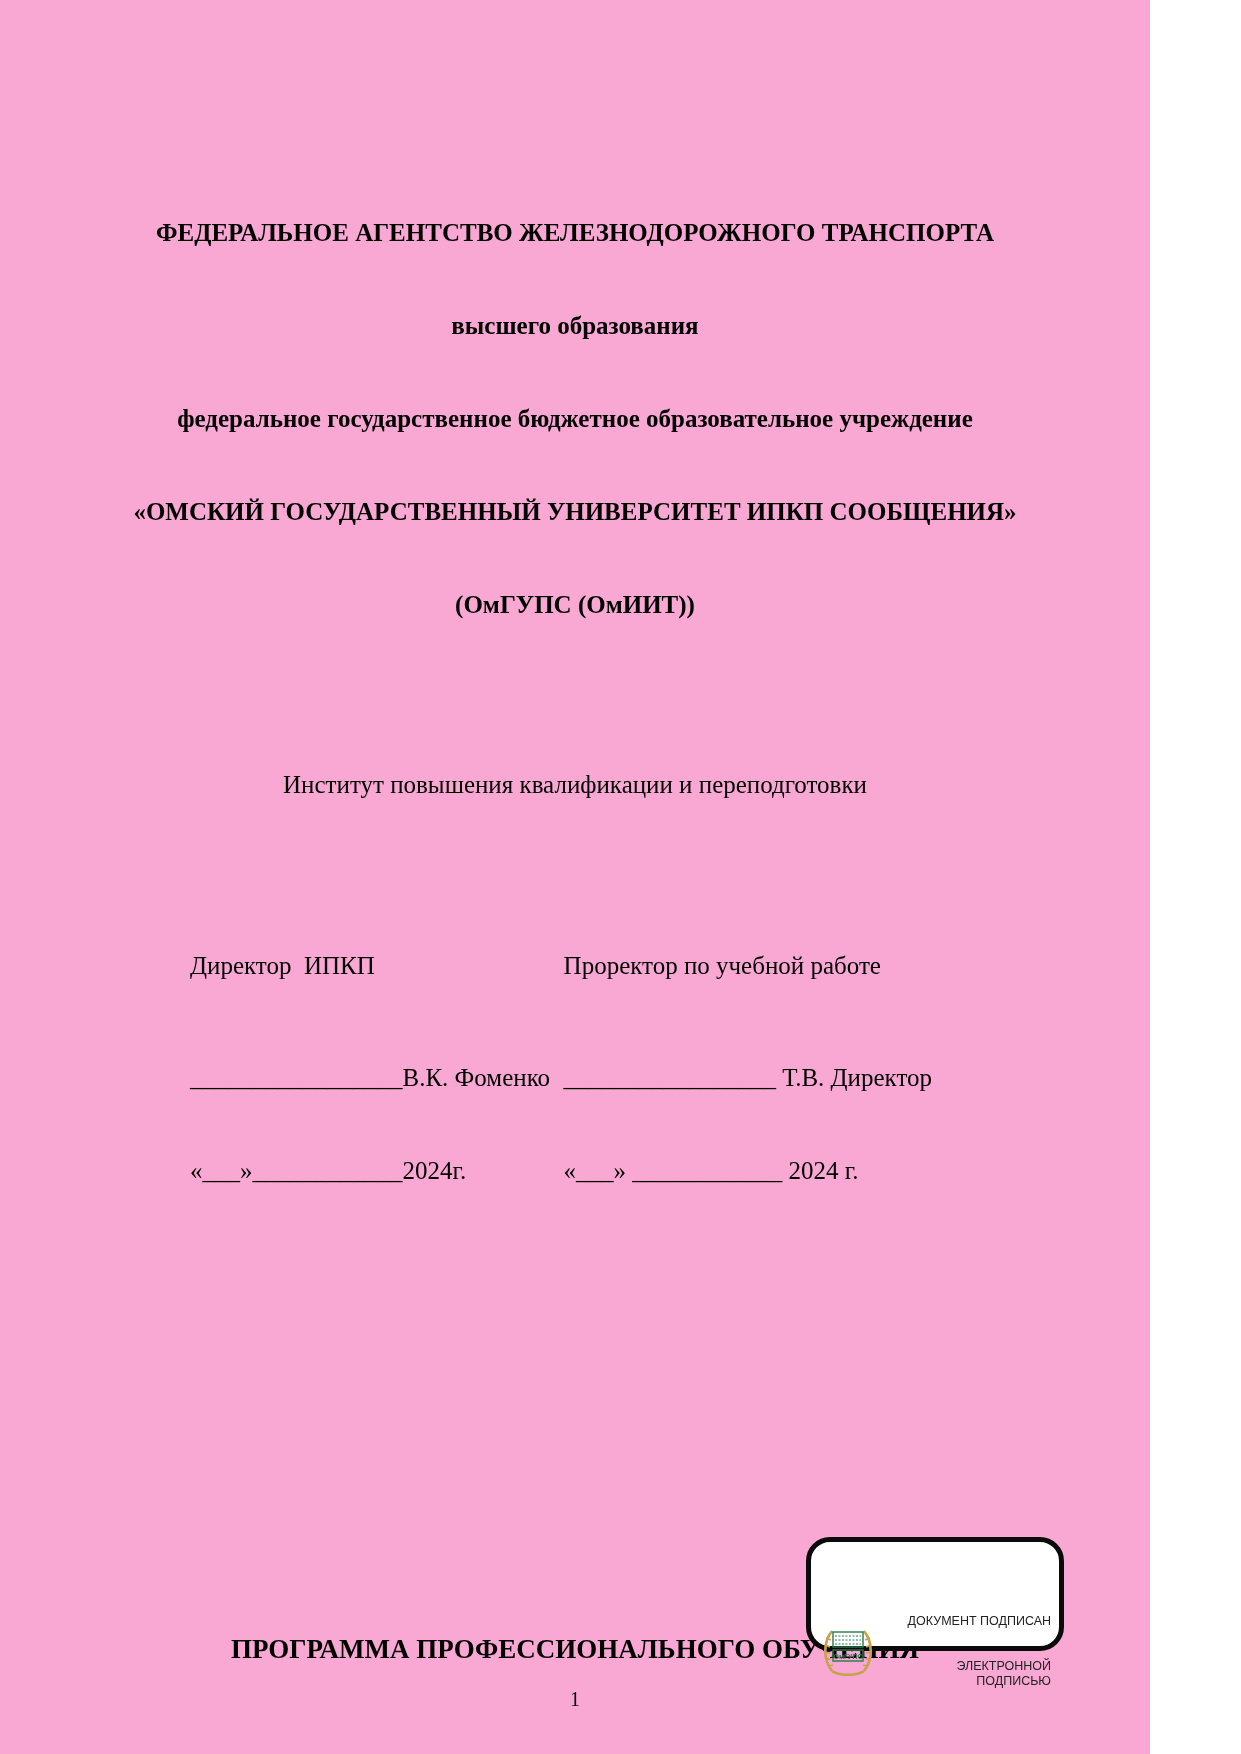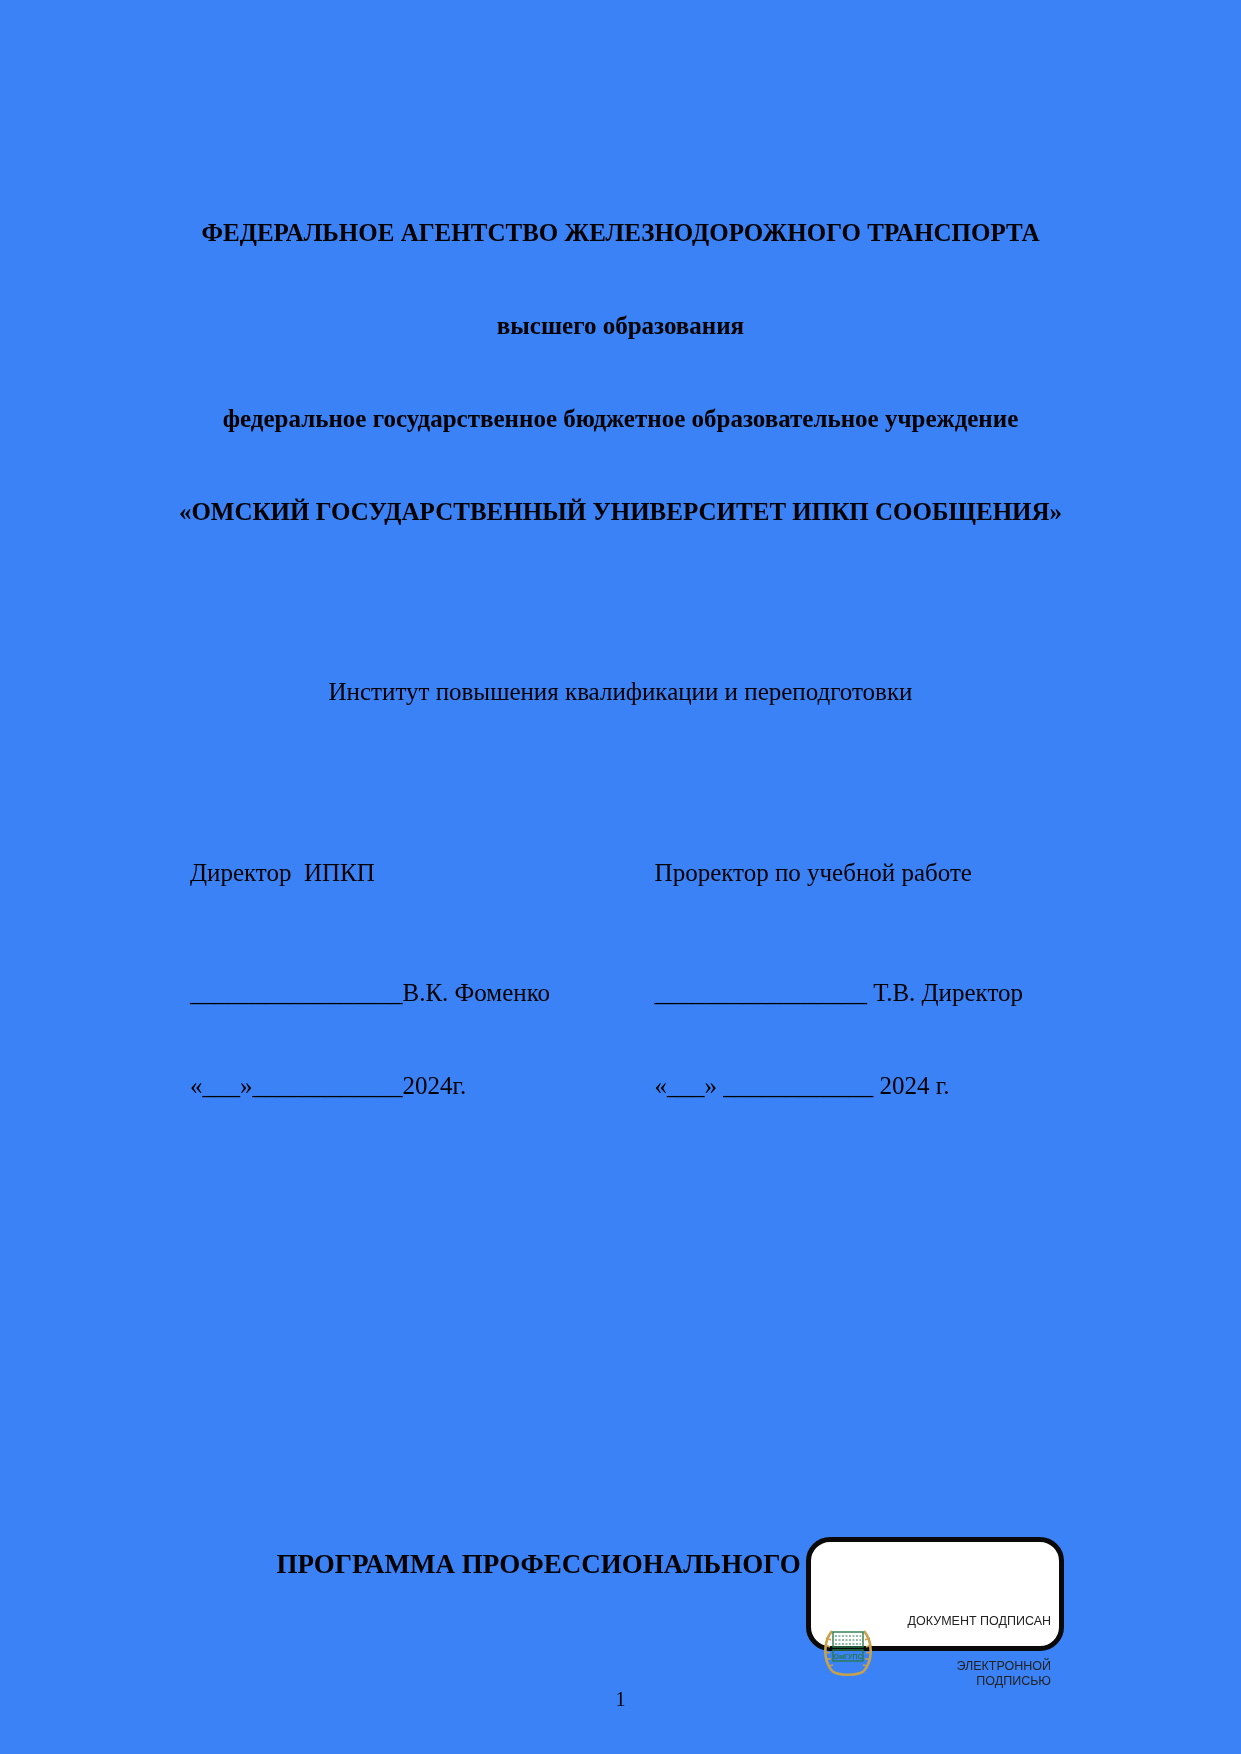--- a/index.html
+++ b/index.html
@@ -1,20 +1,20 @@
 <!DOCTYPE html>
 <html><head>
 <meta charset="utf-8">
 <style>
   html, body { margin: 0; padding: 0; background: #ffffff; }
   .page {
     position: relative;
-    width: 1241px;
+    width: 1150px;
     height: 1754px;
-    background: #3b82f6;
+    background: #f9a8d4;
     color: #000000;
     font-family: "Liberation Serif", "DejaVu Serif", serif;
     overflow: hidden;
     white-space: pre-wrap;
   }
   .header {
     padding-top: 101px;
     text-align: center;
     font-weight: bold;
     font-size: 25px;
@@ -29,21 +29,21 @@
   .approval {
     margin-top: 34px;
     display: flex;
     justify-content: space-between;
     padding: 0 218px 0 190px;
     font-size: 25px;
     line-height: 31px;
   }
   .indent-sm { padding-left: 7px; }
   .indent-md { padding-left: 18px; }
-  .sig { margin-top: 27px; }
+  .sig { margin-top: 19px; }
   .title-main {
     margin-top: 330px;
     text-align: center;
     font-weight: bold;
     font-size: 27px;
     line-height: 34px;
   }
   .pagenum {
     position: absolute;
     left: 0; right: 0;
@@ -82,20 +82,21 @@
 </head>
 <body>
 
 <div class="page">
 
   <div class="header">
     <div>ФЕДЕРАЛЬНОЕ АГЕНТСТВО ЖЕЛЕЗНОДОРОЖНОГО ТРАНСПОРТА</div>
     <div>высшего образования</div>
     <div>федеральное государственное бюджетное образовательное учреждение</div>
     <div>«ОМСКИЙ ГОСУДАРСТВЕННЫЙ УНИВЕРСИТЕТ ИПКП СООБЩЕНИЯ»</div>
+    <div>(ОмГУПС (ОмИИТ))</div>
   </div>
 
   <div class="institute">Институт повышения квалификации и переподготовки</div>
 
   <div class="approval">
     <div class="col">
       <div>Директор  ИПКП</div>
       <div class="sig">_________________В.К. Фоменко</div>
       <div>«___»____________2024г.</div>
     </div>

